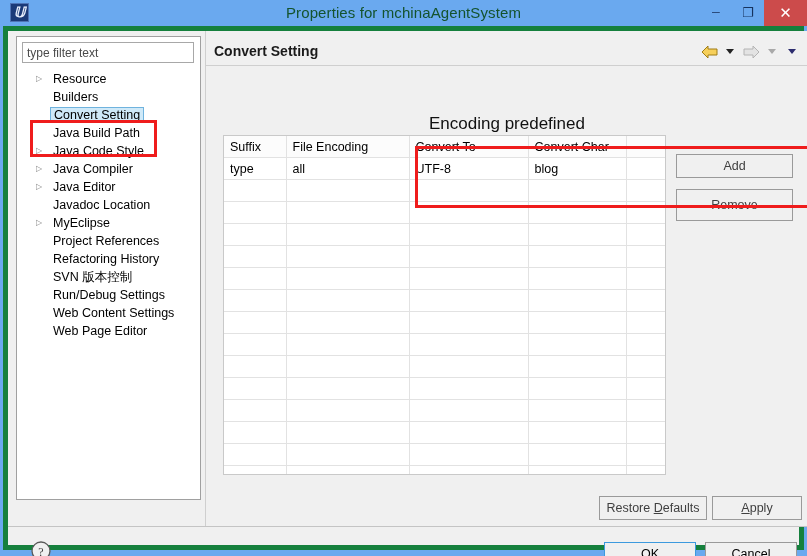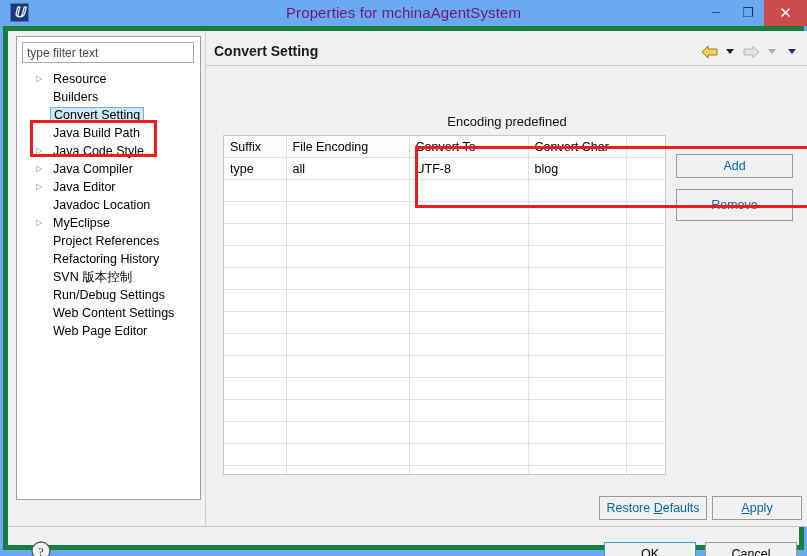--- a/index.html
+++ b/index.html
@@ -43,21 +43,21 @@
     font-weight: bold;
     line-height: 17px;
     text-align: center;
   }
   #window-title {
     position: absolute;
     left: 0; top: 4px;
     width: 807px;
     text-align: center;
     font-size: 15px;
-    color: #701a75;
+    color: #14532d;
     letter-spacing: 0.1px;
   }
   .wbtn {
     position: absolute;
     top: 0;
     height: 26px;
     width: 32px;
     cursor: default;
   }
   #btn-min { left: 700px; }
@@ -203,21 +203,21 @@
   }
   .caret.disabled { border-top-color: #a9a9a9; }
   .caret.navy { border-top-color: #2c2c6e; }
 
   
   #encoding-label {
     position: absolute;
     left: 0px; top: 83px;
     width: 602px;
     text-align: center;
-    font-size: 13px;
+    font-size: 17px;
     color: #111;
   }
 
   
   #table-wrap {
     position: absolute;
     left: 17px; top: 104px;
     width: 443px;
     height: 340px;
     background: #fca5a5;
@@ -252,21 +252,21 @@
   table#grid col.c4 { width: 41px; }
 
   
   .btn {
     position: absolute;
     background: #f0f0f0;
     border: 1px solid #9a9a9a;
     box-sizing: border-box;
     font-family: "Liberation Sans", sans-serif;
     font-size: 12.5px;
-    color: #0369a1;
+    color: #404040;
     text-align: center;
     cursor: default;
     padding: 0;
   }
   #btn-add    { left: 470px; top: 123px; width: 117px; height: 24px; }
   #btn-remove { left: 470px; top: 158px; width: 117px; height: 32px; }
 
   #btn-restore { left: 393px; top: 465px; width: 108px; height: 24px; }
   #btn-apply   { left: 506px; top: 465px; width: 90px;  height: 24px; }
   .ul { text-decoration: underline; }

